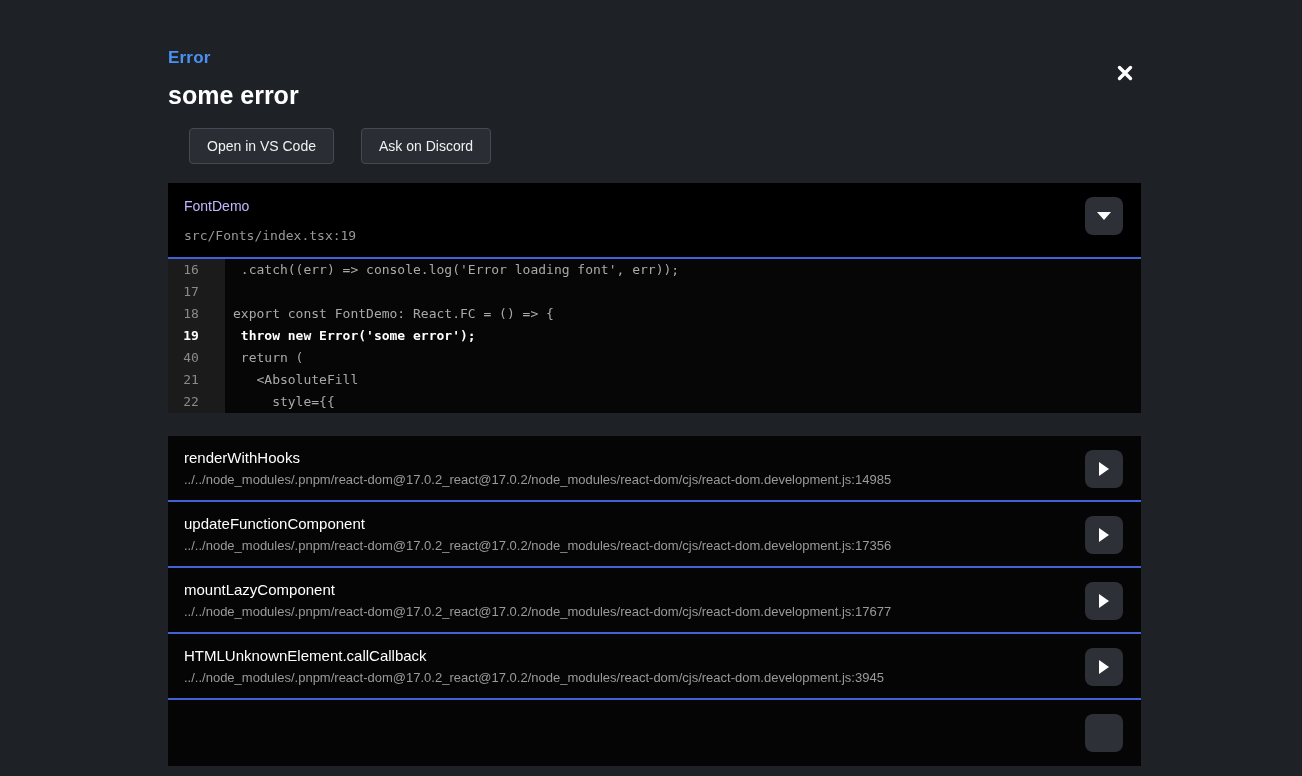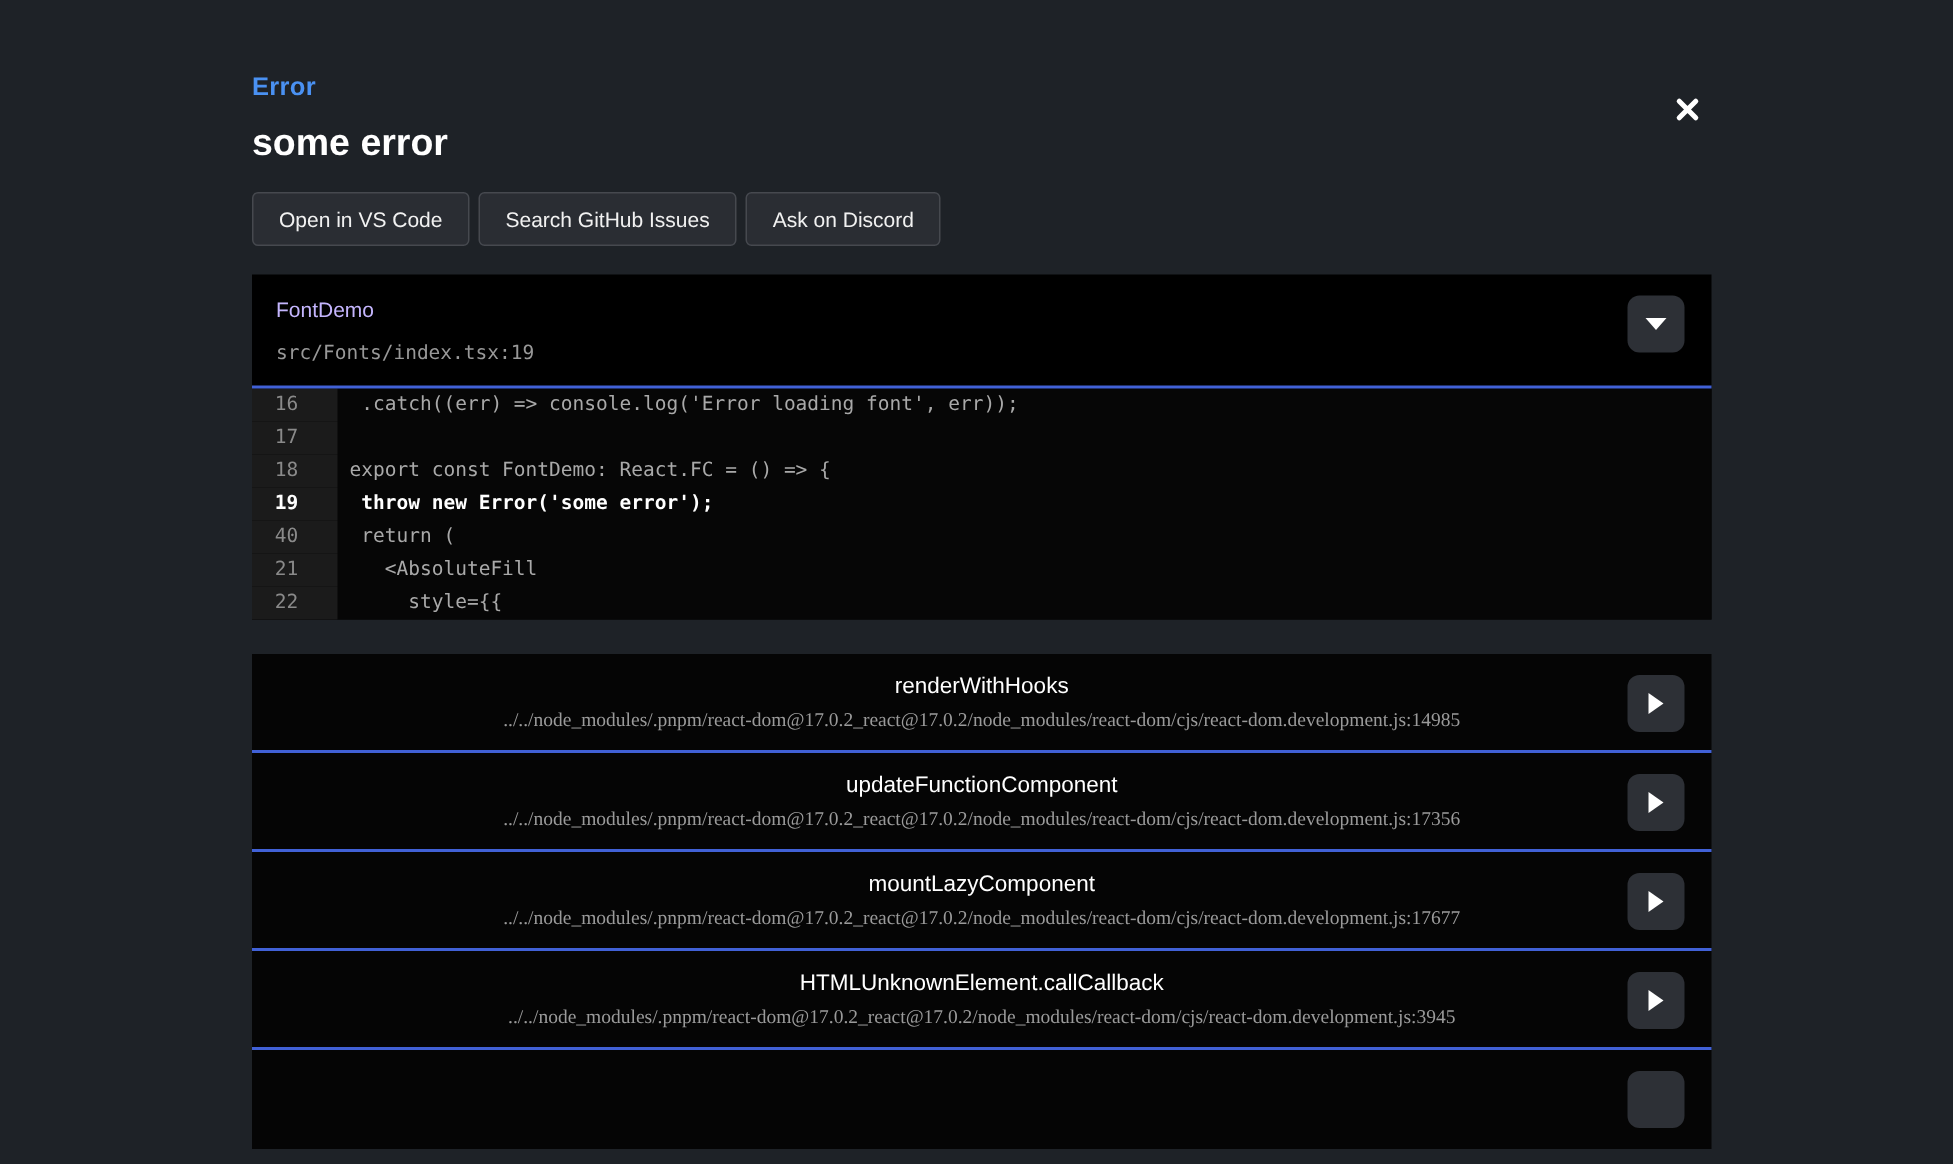--- a/index.html
+++ b/index.html
@@ -40,20 +40,21 @@
     height: 36px;
     padding: 0 17px;
     background: #2a2d33;
     border: 1px solid #46494f;
     border-radius: 4px;
     color: #f1f1f1;
     font-family: "Liberation Sans", "DejaVu Sans", sans-serif;
     font-size: 14px;
     cursor: pointer;
     white-space: nowrap;
+    margin-left: 21px;
   }
 
   
   .code-frame { margin-top: 19px; background: #000; }
   .code-frame-header {
     position: relative;
     padding: 15px 16px 14px 16px;
     border-bottom: 2px solid var(--divider, #4161d6);
   }
   .code-frame-title { font-size: 14px; color: #c4b5fd; }
@@ -108,26 +109,25 @@
   .code-line.hl .ln, .code-line.hl .src { color: #fff; font-weight: bold; }
 
   
   .stack-list { margin-top: 23px; }
   .stack-frame {
     position: relative;
     height: 66px;
     background: #050505;
     border-bottom: 2px solid var(--divider, #4161d6);
     padding: 13px 16px;
-    text-align: center;
   }
   .frame-name { font-size: 15px; color: #fff; }
   .frame-path {
     margin-top: 6px;
-    font-family: Liberation Serif, serif;
+    font-family: Liberation Sans, sans-serif;
     font-size: 13px;
     color: #9a9a9a;
     white-space: nowrap;
     overflow: hidden;
   }
   .stack-frame.partial { border-bottom: none; }
 </style>
 </head>
 <body>
 
@@ -137,21 +137,20 @@
   </svg>
 </button>
 
 <div class="content">
   <div class="error-type">Error</div>
   <div class="error-message">some error</div>
 
   <div class="actions" id="actions-row">
   <button class="action-btn">Open in VS Code</button>
 
-  <button class="action-btn">Search GitHub Issues</button>
 
   <button class="action-btn">Ask on Discord</button>
 </div>
 
   <div class="code-frame">
     <div class="code-frame-header">
       <div class="code-frame-title">FontDemo</div>
       <div class="code-frame-location">src/Fonts/index.tsx:19</div>
       <button class="icon-btn">
         <span class="caret-down"></span>

